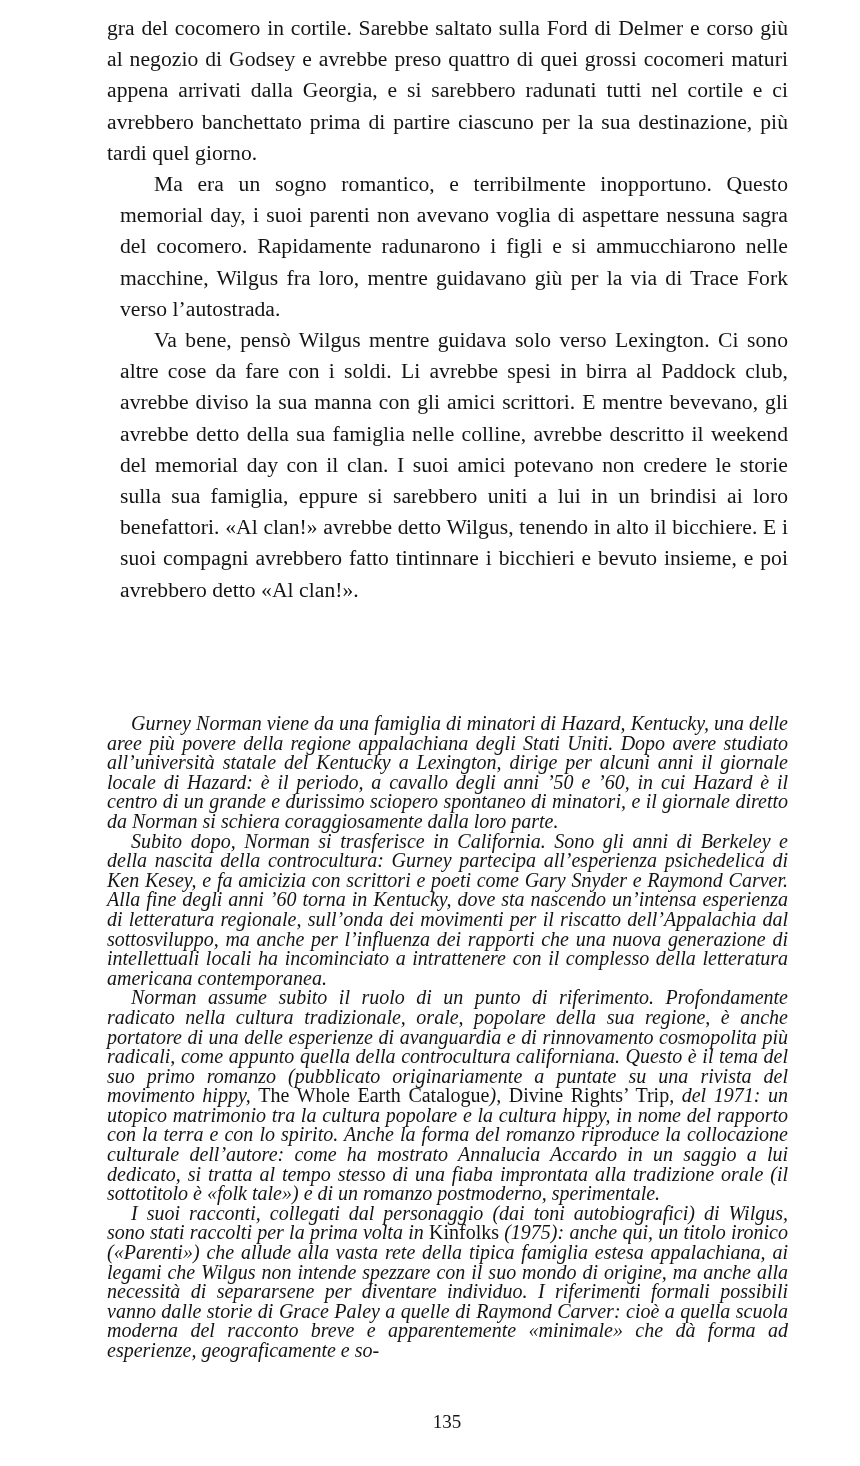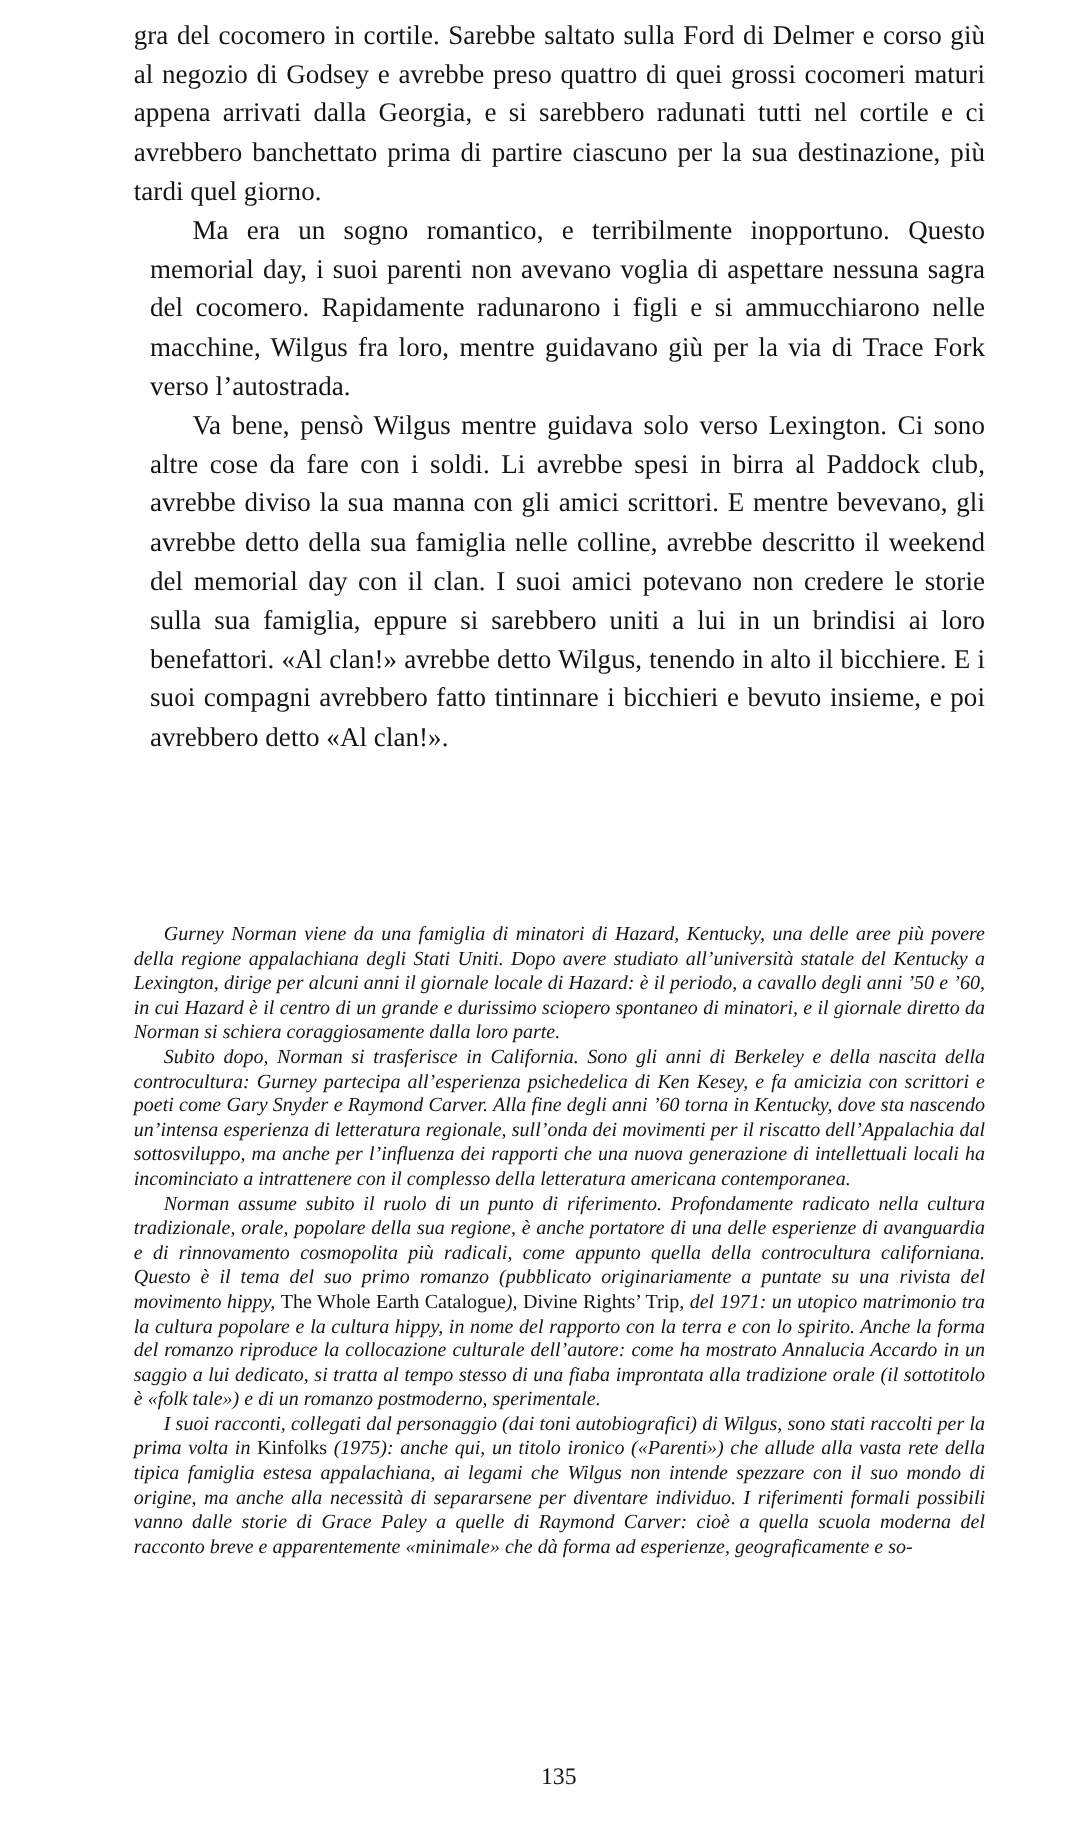--- a/index.html
+++ b/index.html
@@ -35,23 +35,23 @@
       margin: 0;
       text-align: justify;
       text-align-last: left;
     }
     .main-text p.cont { text-indent: 0; }
     .main-text p.indent { text-indent: 34px; margin-left: 13px; }
 
     .notes {
       position: absolute;
       left: 107px;
-      top: 738px;
+      top: 714px;
       width: 681px;
-      font-size: 16px;
+      font-size: 20px;
       line-height: 19.6px;
       font-style: italic;
       text-align: justify;
     }
     .notes p {
       margin: 0;
       text-indent: 24px;
       text-align: justify;
       text-align-last: left;
     }

